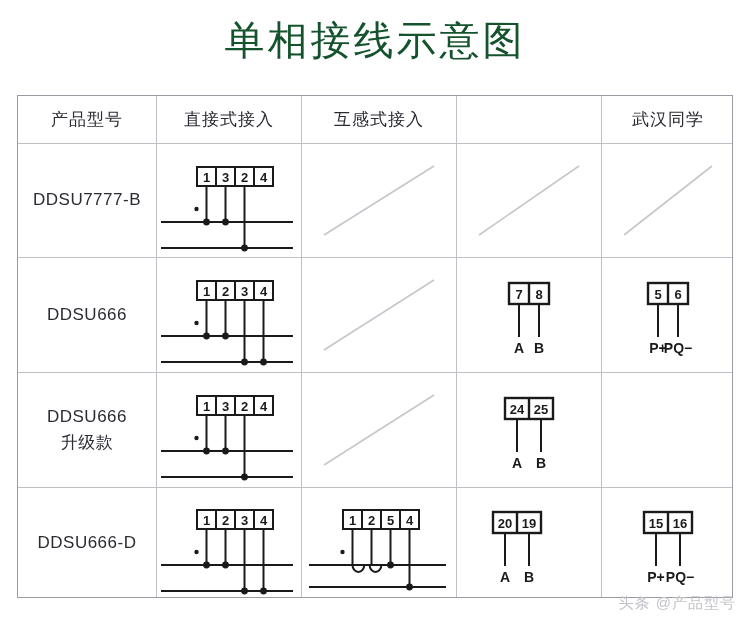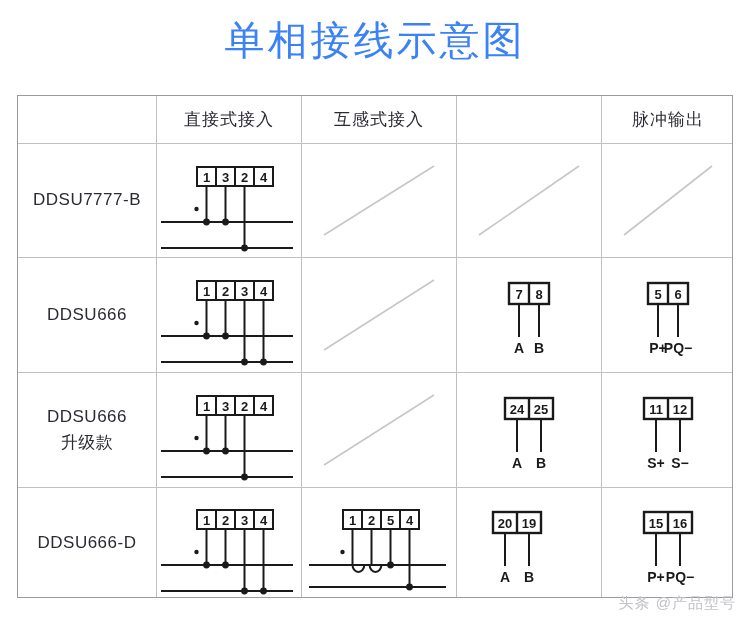--- a/index.html
+++ b/index.html
@@ -18,21 +18,21 @@
 
   
   .page-title {
     position: absolute;
     top: 16px;
     left: 0;
     width: 750px;
     text-align: center;
     font-size: 40px;
     letter-spacing: 3px;
-    color: #3b82f6;
+    color: #14532d;
     font-weight: 400;
     line-height: 1.2;
   }
 
   
   .wiring-table {
     position: absolute;
     left: 17px;
     top: 95px;
     width: 716px;
@@ -120,23 +120,24 @@
   <div class="grid-line-v" style="left:138px"></div>
   <div class="grid-line-v" style="left:283px"></div>
   <div class="grid-line-v" style="left:438px"></div>
   <div class="grid-line-v" style="left:583px"></div>
 
   <div class="grid-line-h" style="top:47px"></div>
   <div class="grid-line-h" style="top:161px"></div>
   <div class="grid-line-h" style="top:276px"></div>
   <div class="grid-line-h" style="top:391px"></div>
 
+  <div class="hdr" style="left:0;width:138px">产品型号</div>
   <div class="hdr" style="left:284px;width:154px">互感式接入</div>
   <div class="hdr" style="left:139px;width:144px">直接式接入</div>
-  <div class="hdr" style="left:584px;width:132px">脉冲输出</div>
+  <div class="hdr" style="left:584px;width:132px">武汉同学</div>
 
   <div class="model-cell" style="top:48px;height:113px">
     <span>DDSU7777-B</span>
   </div>
   <div class="model-cell" style="top:162px;height:114px">
     <span>DDSU666</span>
   </div>
   <div class="model-cell" style="top:277px;height:114px">
     <span>DDSU666</span>
     <span>升级款</span>
@@ -335,32 +336,20 @@
         <rect x="46" y="25" width="40" height="21" fill="none" stroke="#1a1a1a" stroke-width="2.4"></rect>
         <line x1="66" y1="25" x2="66" y2="46" stroke="#1a1a1a" stroke-width="2.4" stroke-linecap="butt"></line>
         <text x="56" y="41" font-size="13" font-family="&quot;Liberation Sans&quot;, &quot;DejaVu Sans&quot;, sans-serif" font-weight="bold" text-anchor="middle" fill="#1a1a1a">5</text>
         <text x="76" y="41" font-size="13" font-family="&quot;Liberation Sans&quot;, &quot;DejaVu Sans&quot;, sans-serif" font-weight="bold" text-anchor="middle" fill="#1a1a1a">6</text>
         <line x1="56" y1="46" x2="56" y2="79" stroke="#1a1a1a" stroke-width="2" stroke-linecap="butt"></line>
         <line x1="76" y1="46" x2="76" y2="79" stroke="#1a1a1a" stroke-width="2" stroke-linecap="butt"></line>
         <text x="56" y="95" font-size="14" font-family="&quot;Liberation Sans&quot;, &quot;DejaVu Sans&quot;, sans-serif" font-weight="bold" text-anchor="middle" fill="#1a1a1a">P+</text>
         <text x="76" y="95" font-size="14" font-family="&quot;Liberation Sans&quot;, &quot;DejaVu Sans&quot;, sans-serif" font-weight="bold" text-anchor="middle" fill="#1a1a1a">PQ−</text>
       </svg>
     </div>
-  <div class="diagram-cell" id="d-r3-pulse" style="left:584px;top:277px;width:132px;height:114px">
-      <svg width="132" height="114" viewBox="0 0 132 114">
-        <rect x="42" y="25" width="48" height="21" fill="none" stroke="#1a1a1a" stroke-width="2.4"></rect>
-        <line x1="66" y1="25" x2="66" y2="46" stroke="#1a1a1a" stroke-width="2.4" stroke-linecap="butt"></line>
-        <text x="54" y="41" font-size="13" font-family="&quot;Liberation Sans&quot;, &quot;DejaVu Sans&quot;, sans-serif" font-weight="bold" text-anchor="middle" fill="#1a1a1a">11</text>
-        <text x="78" y="41" font-size="13" font-family="&quot;Liberation Sans&quot;, &quot;DejaVu Sans&quot;, sans-serif" font-weight="bold" text-anchor="middle" fill="#1a1a1a">12</text>
-        <line x1="54" y1="46" x2="54" y2="79" stroke="#1a1a1a" stroke-width="2" stroke-linecap="butt"></line>
-        <line x1="78" y1="46" x2="78" y2="79" stroke="#1a1a1a" stroke-width="2" stroke-linecap="butt"></line>
-        <text x="54" y="95" font-size="14" font-family="&quot;Liberation Sans&quot;, &quot;DejaVu Sans&quot;, sans-serif" font-weight="bold" text-anchor="middle" fill="#1a1a1a">S+</text>
-        <text x="78" y="95" font-size="14" font-family="&quot;Liberation Sans&quot;, &quot;DejaVu Sans&quot;, sans-serif" font-weight="bold" text-anchor="middle" fill="#1a1a1a">S−</text>
-      </svg>
-    </div>
   <div class="diagram-cell" id="d-r4-pulse" style="left:584px;top:392px;width:132px;height:110px">
       <svg width="132" height="110" viewBox="0 0 132 110">
         <rect x="42" y="24" width="48" height="21" fill="none" stroke="#1a1a1a" stroke-width="2.4"></rect>
         <line x1="66" y1="24" x2="66" y2="45" stroke="#1a1a1a" stroke-width="2.4" stroke-linecap="butt"></line>
         <text x="54" y="40" font-size="13" font-family="&quot;Liberation Sans&quot;, &quot;DejaVu Sans&quot;, sans-serif" font-weight="bold" text-anchor="middle" fill="#1a1a1a">15</text>
         <text x="78" y="40" font-size="13" font-family="&quot;Liberation Sans&quot;, &quot;DejaVu Sans&quot;, sans-serif" font-weight="bold" text-anchor="middle" fill="#1a1a1a">16</text>
         <line x1="54" y1="45" x2="54" y2="78" stroke="#1a1a1a" stroke-width="2" stroke-linecap="butt"></line>
         <line x1="78" y1="45" x2="78" y2="78" stroke="#1a1a1a" stroke-width="2" stroke-linecap="butt"></line>
         <text x="54" y="94" font-size="14" font-family="&quot;Liberation Sans&quot;, &quot;DejaVu Sans&quot;, sans-serif" font-weight="bold" text-anchor="middle" fill="#1a1a1a">P+</text>
         <text x="78" y="94" font-size="14" font-family="&quot;Liberation Sans&quot;, &quot;DejaVu Sans&quot;, sans-serif" font-weight="bold" text-anchor="middle" fill="#1a1a1a">PQ−</text>

